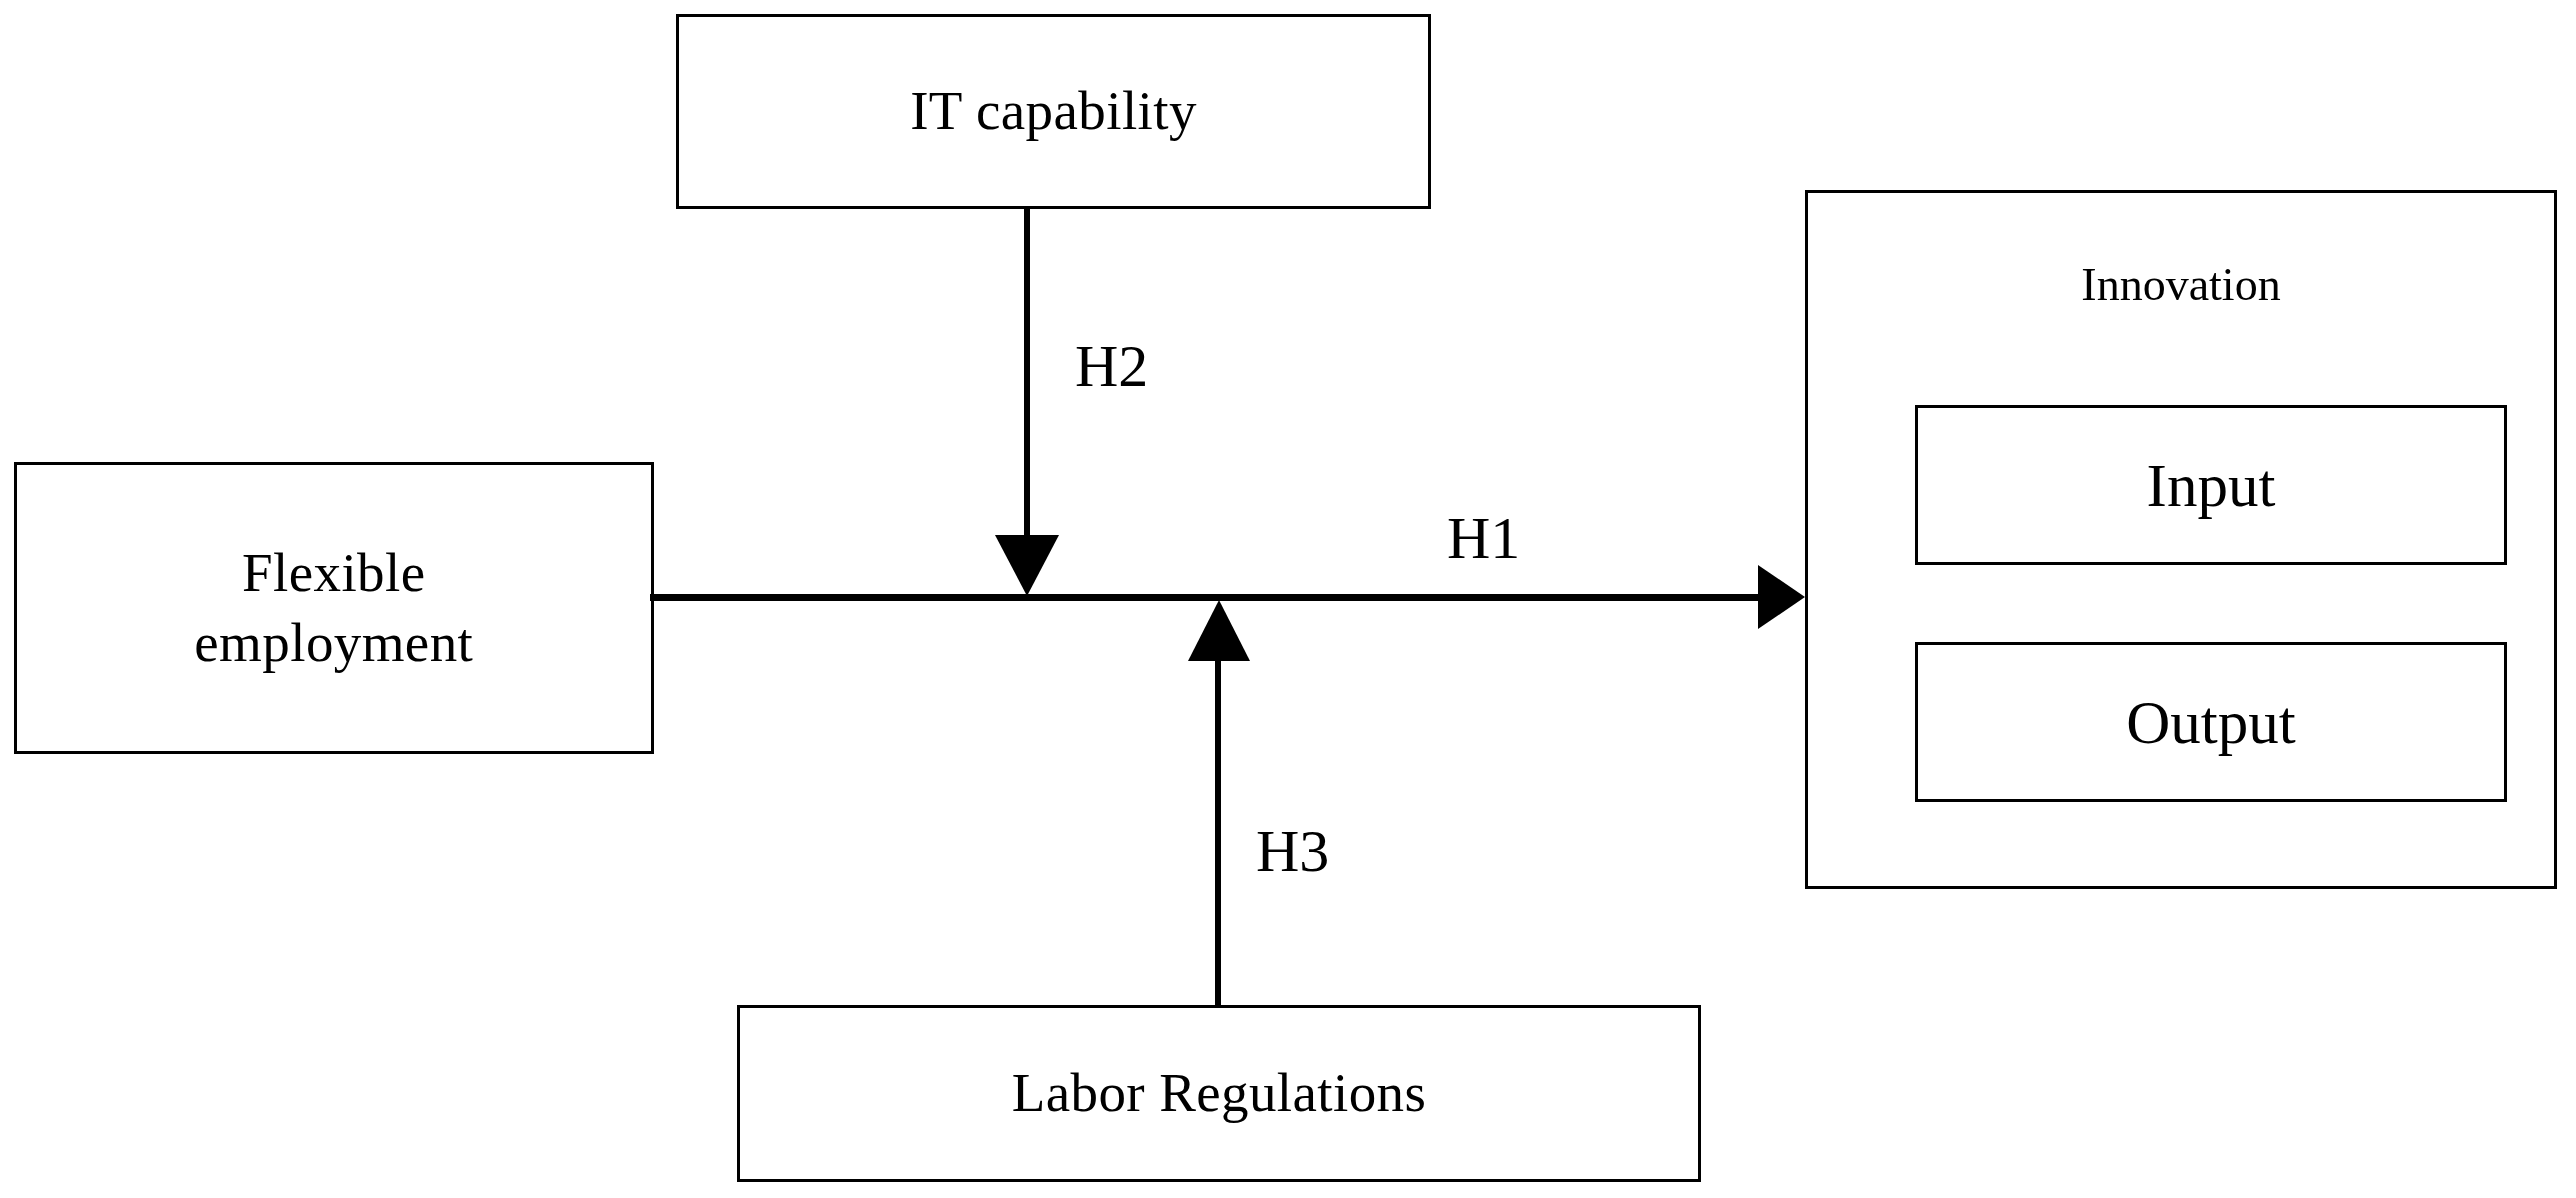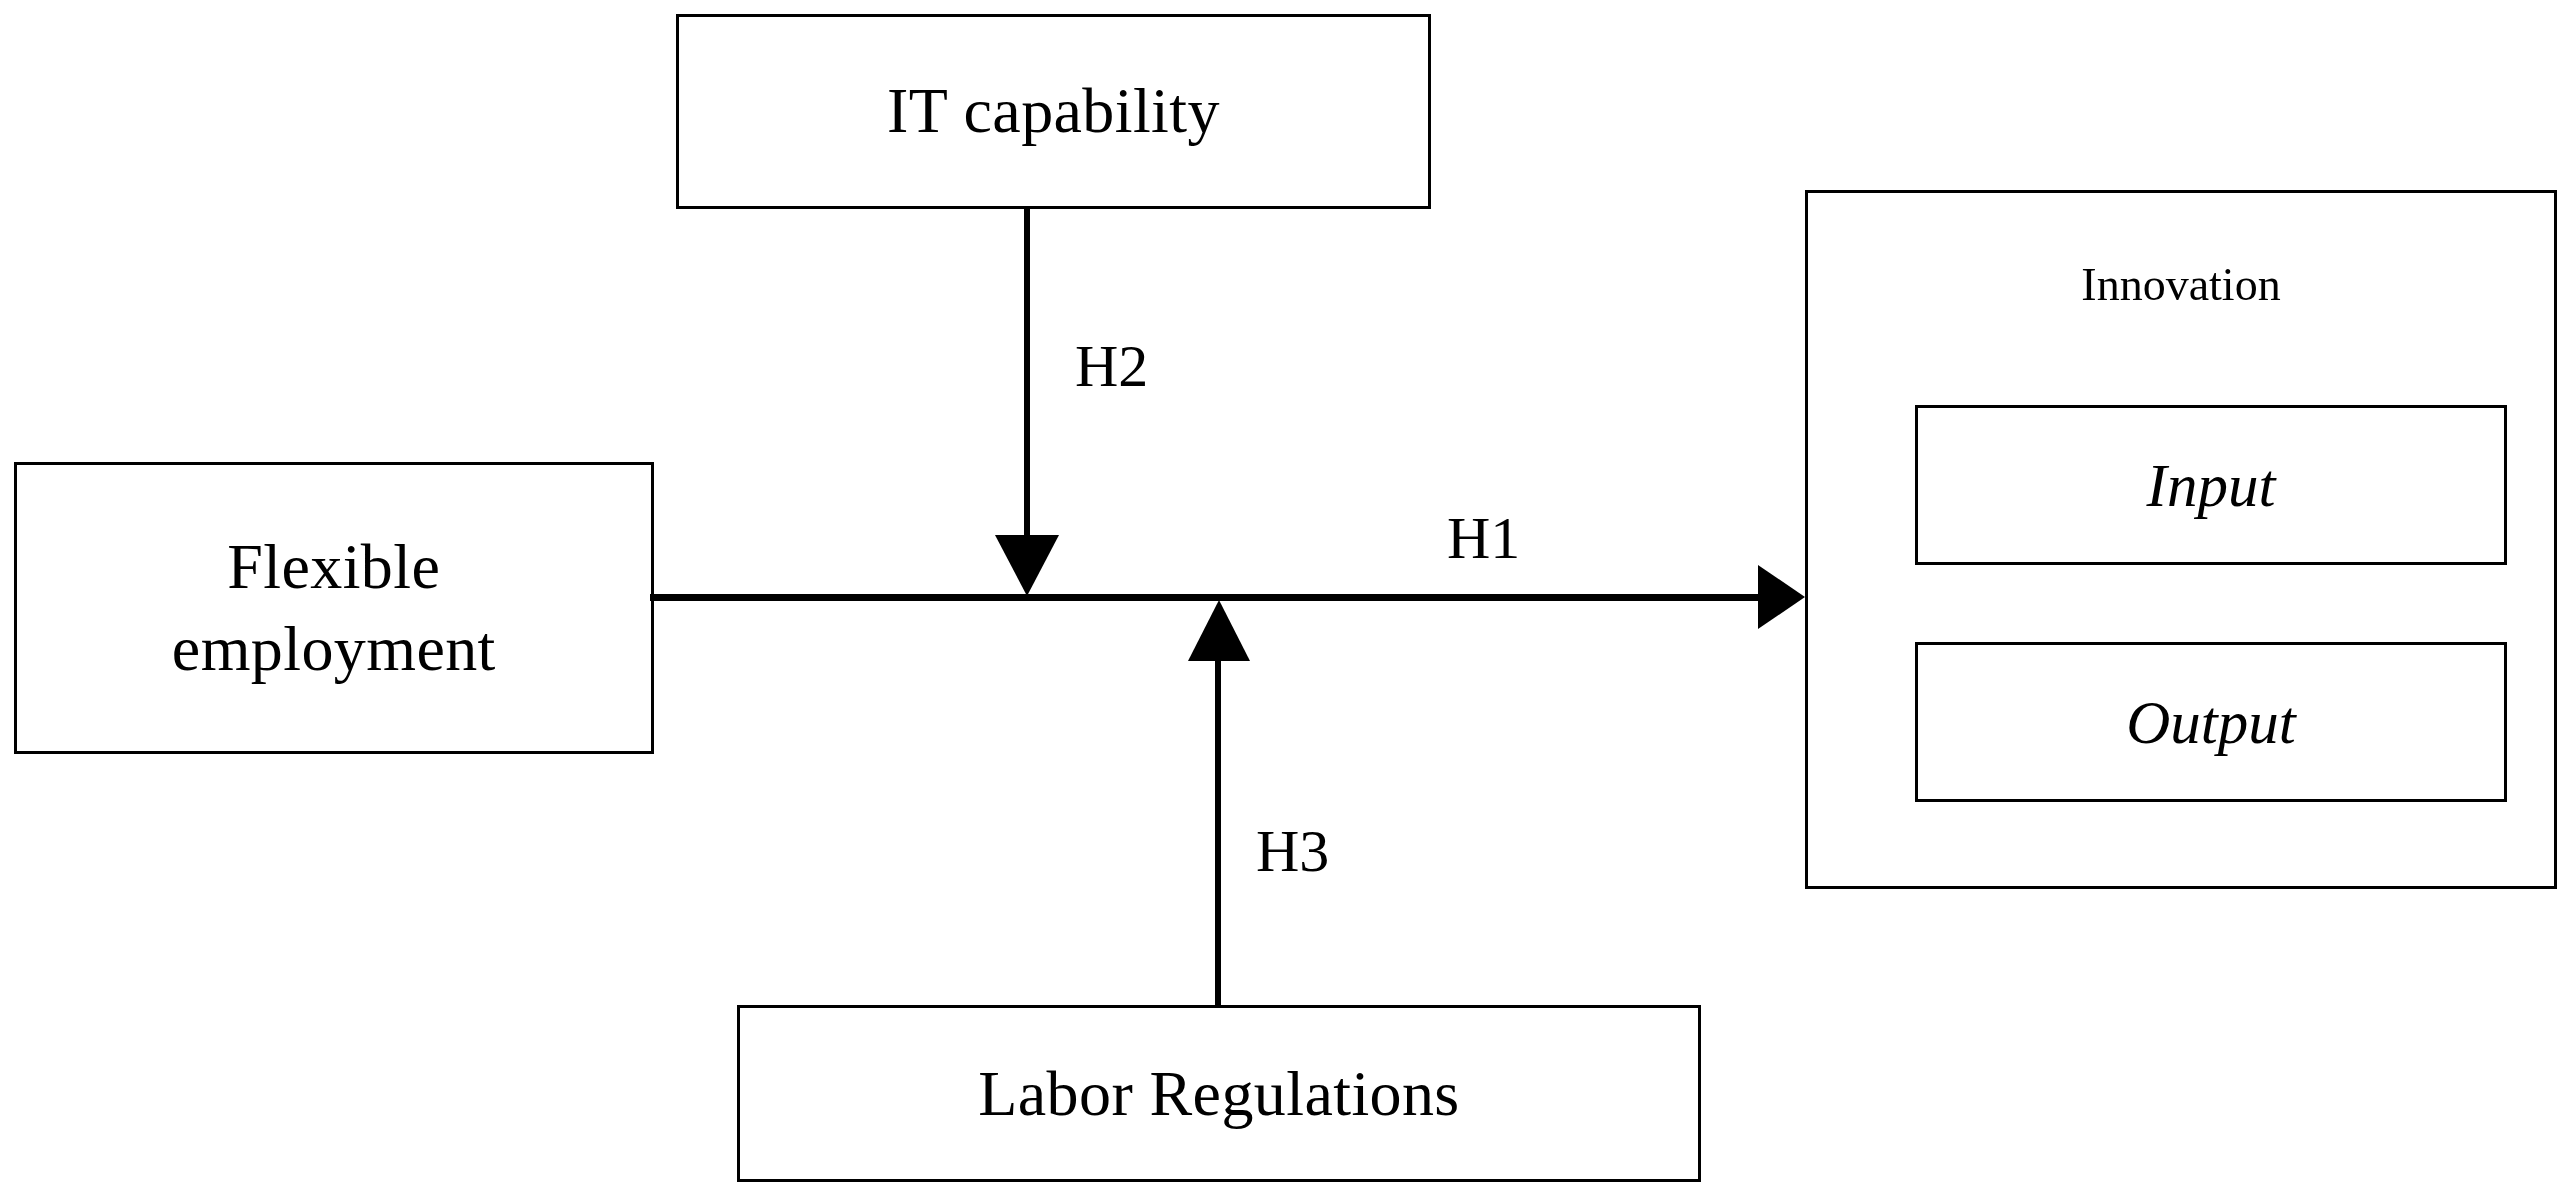--- a/index.html
+++ b/index.html
@@ -21,21 +21,21 @@
     position: absolute;
     box-sizing: border-box;
     background: #ffffff;
     border: 3.8px solid #000000;
     display: flex;
     flex-direction: column;
     align-items: center;
     justify-content: center;
   }
   .node-label {
-    font-size: 64px;
+    font-size: 55px;
     line-height: 1.28;
     text-align: center;
     color: #000000;
     white-space: pre-line;
     letter-spacing: 0.4px;
   }
   
   #box-it-capability {
     left: 676px;
     top: 13.8px;
@@ -88,21 +88,20 @@
   }
   #box-output {
     left: 107px;
     top: 449px;
     width: 592px;
     height: 160px;
   }
   .sub-label {
     font-size: 61px;
     line-height: 1;
-    font-style: italic;
   }
   
   .h-line {
     position: absolute;
     background: #000000;
   }
   .v-line {
     position: absolute;
     background: #000000;
   }

